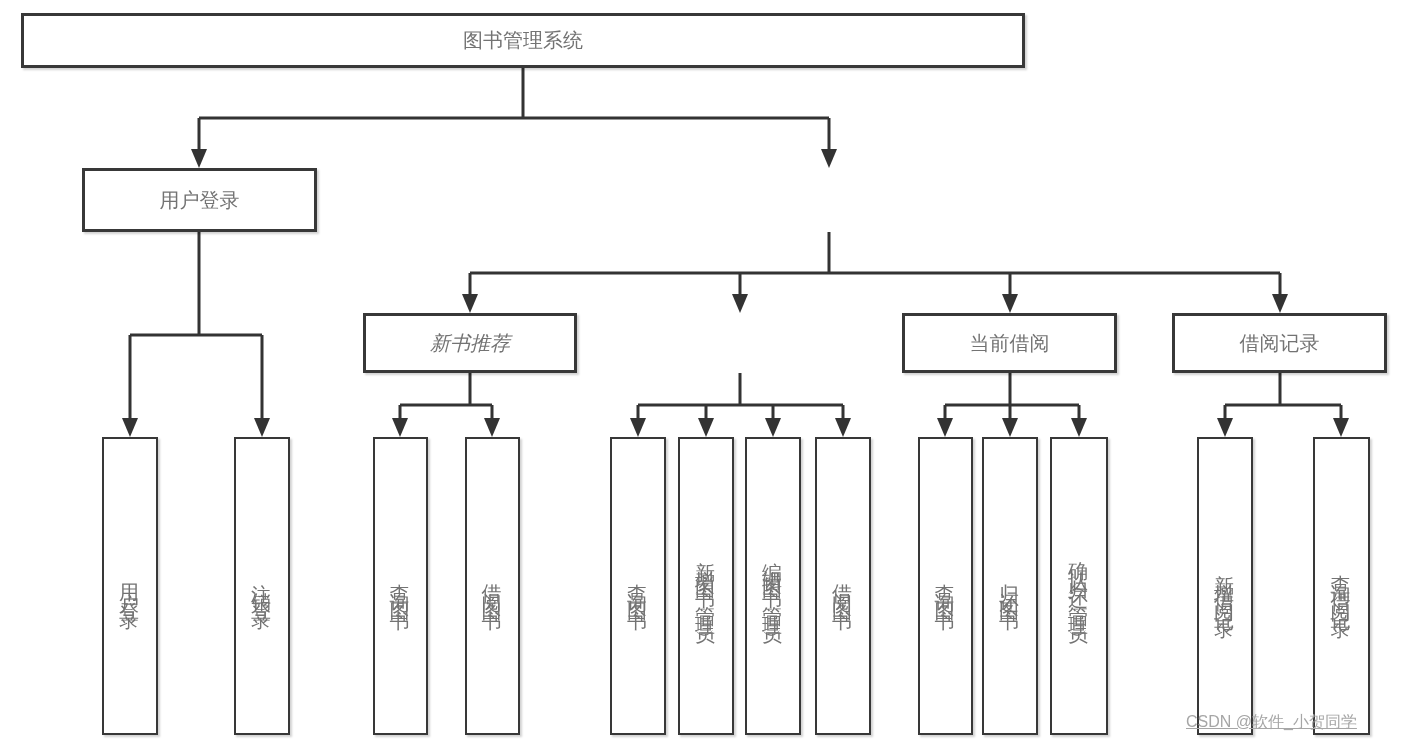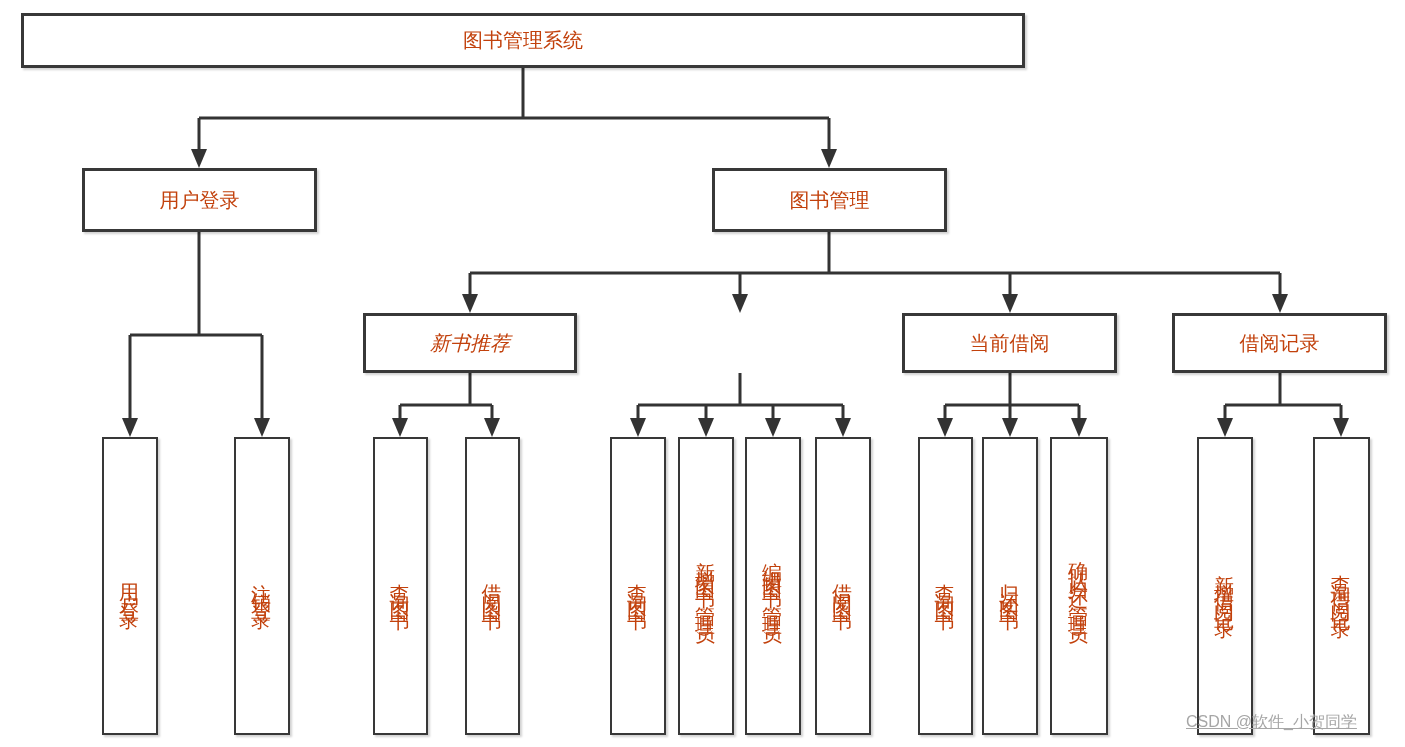--- a/index.html
+++ b/index.html
@@ -4,21 +4,21 @@
 <style>
   html,body { margin:0; padding:0; background:#ffffff; }
   .canvas {
     position:relative; width:1405px; height:747px; background:#ffffff;
     font-family:"Liberation Sans", sans-serif; color:#333333; overflow:hidden;
   }
   .connectors { position:absolute; left:0; top:0; width:1405px; height:747px; }
   .box {
     position:absolute; background:#ffffff; border:3px solid #383838;
     box-sizing:border-box; display:flex; align-items:center; justify-content:center;
-    font-size:20px; color:#c2410c; box-shadow:2px 2px 2px rgba(0,0,0,0.18);
+    font-size:20px; color:#737373; box-shadow:2px 2px 2px rgba(0,0,0,0.18);
     white-space:nowrap;
   }
   .box.leaf {
     border-width:2px;
     writing-mode:vertical-rl; text-orientation:mixed;
     letter-spacing:9px; font-size:20px;
   }
   .watermark {
     position:absolute; left:1186px; top:712px; width:214px;
     font-size:16px; color:#a6a6a6; z-index:6; white-space:nowrap;text-decoration:underline;
@@ -72,21 +72,20 @@
       <polygon points="1071,418 1087,418 1079,437"></polygon>
 
       <polygon points="1217,418 1233,418 1225,437"></polygon>
       <polygon points="1333,418 1349,418 1341,437"></polygon>
     </g>
   </svg>
 
   <div class="box" style="left:21px; top:13px; width:1004px; height:55px;">图书管理系统</div>
 
   <div class="box" style="left:82px; top:168px; width:235px; height:64px;">用户登录</div>
-  <div class="box" style="left:712px; top:168px; width:235px; height:64px;">图书管理</div>
 
   <div class="box" style="left:363px; top:313px; width:214px; height:60px;font-style:italic;">新书推荐</div>
   <div class="box" style="left:1172px; top:313px; width:215px; height:60px;">借阅记录</div>
   <div class="box" style="left:902px; top:313px; width:215px; height:60px;">当前借阅</div>
 
   <div class="box leaf" style="left:102px; top:437px; width:56px; height:298px;">用户登录</div>
   <div class="box leaf" style="left:234px; top:437px; width:56px; height:298px;">注销登录</div>
 
   <div class="box leaf" style="left:373px; top:437px; width:55px; height:298px;">查询图书</div>
   <div class="box leaf" style="left:465px; top:437px; width:55px; height:298px;">借阅图书</div>

